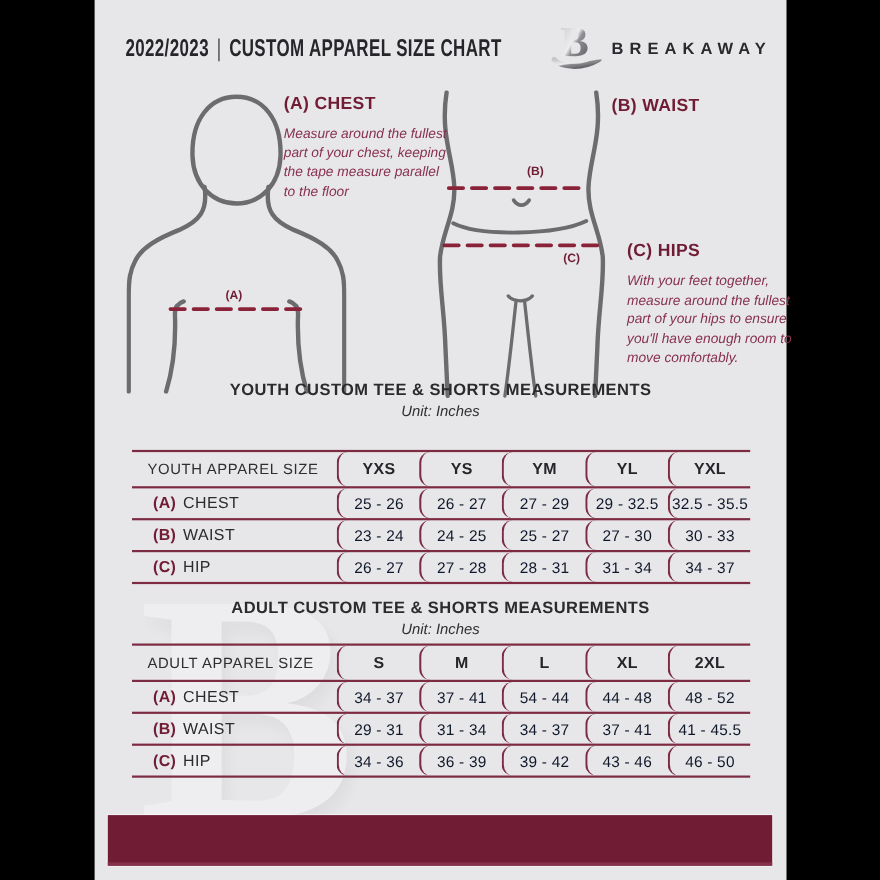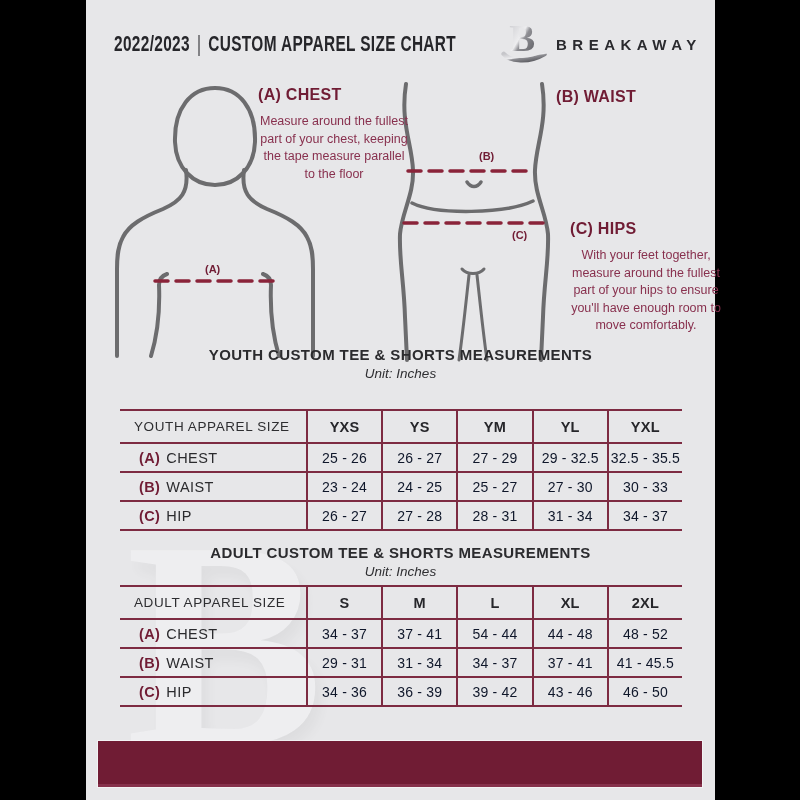--- a/index.html
+++ b/index.html
@@ -27,40 +27,40 @@
   
   .fig{position:absolute;z-index:2;}
   .fig-left{left:29px;top:82px;width:200px;height:276px;}
   .fig-right{left:305px;top:82px;width:166px;height:280px;}
   .marker{position:absolute;z-index:3;font-weight:bold;font-size:11px;color:var(--maroon);}
   .marker-a{left:119px;top:263px;}
   .marker-b{left:393px;top:150px;}
   .marker-c{left:426px;top:229px;}
   .desc{position:absolute;z-index:2;}
   .desc h3{font-size:16px;font-weight:bold;color:var(--maroon);letter-spacing:.3px;margin-bottom:9px;}
-  .desc p{font-size:12.5px;line-height:17.5px;color:var(--desc);text-align:center;}
+  .desc p{font-style:italic;font-size:12.5px;line-height:17.5px;color:var(--desc);}
   .desc-chest{left:172px;top:86px;width:152px;}
   .desc-waist{left:470px;top:88px;width:156px;}
   .desc-hips{left:484px;top:220px;width:152px;}
 
   
   .sec-title{position:absolute;left:0;width:100%;text-align:center;z-index:2;}
   .sec-title .t{font-weight:bold;font-size:15px;letter-spacing:.4px;color:var(--text_dark);}
   .sec-title .s{font-style:italic;font-size:13.5px;color:#2E2E31;margin-top:3px;}
   .sec-youth{top:346px;}
   .sec-adult{top:544px;}
 
   
   .sizetable{position:absolute;left:34px;width:562px;z-index:2;}
   .yt{top:409px;} .at{top:585px;}
   .t-head,.t-row{display:grid;grid-template-columns:186px repeat(5,1fr);}
   .t-head{height:35px;border-top:2px solid var(--table_border);border-bottom:2px solid var(--table_border);}
   .t-row{height:29px;border-bottom:2px solid var(--table_border);}
   .t-head>div,.t-row>div{display:flex;align-items:center;justify-content:center;}
-  .t-head>div+div,.t-row>div+div{border-left:2px solid var(--table_border);}
+  .t-head>div+div,.t-row>div+div{border-left:2px solid var(--table_border);border-radius:10px;}
   .cell-label{justify-content:flex-start !important;padding-left:14px;
     font-size:13.5px;letter-spacing:.6px;color:#2E2E31;}
   .cell-size{font-weight:bold;font-size:14.5px;color:#26262A;letter-spacing:.3px;}
   .cell-rowlabel{justify-content:flex-start !important;padding-left:19px;
     font-size:14.5px;color:#2B2B2E;letter-spacing:.4px;}
   .cell-rowlabel b{color:var(--maroon);margin-right:6px;}
   .cell-val{font-size:14px;color:#0f172a;letter-spacing:.2px;}
 
   
   .watermark{position:absolute;left:40px;top:496px;z-index:1;

